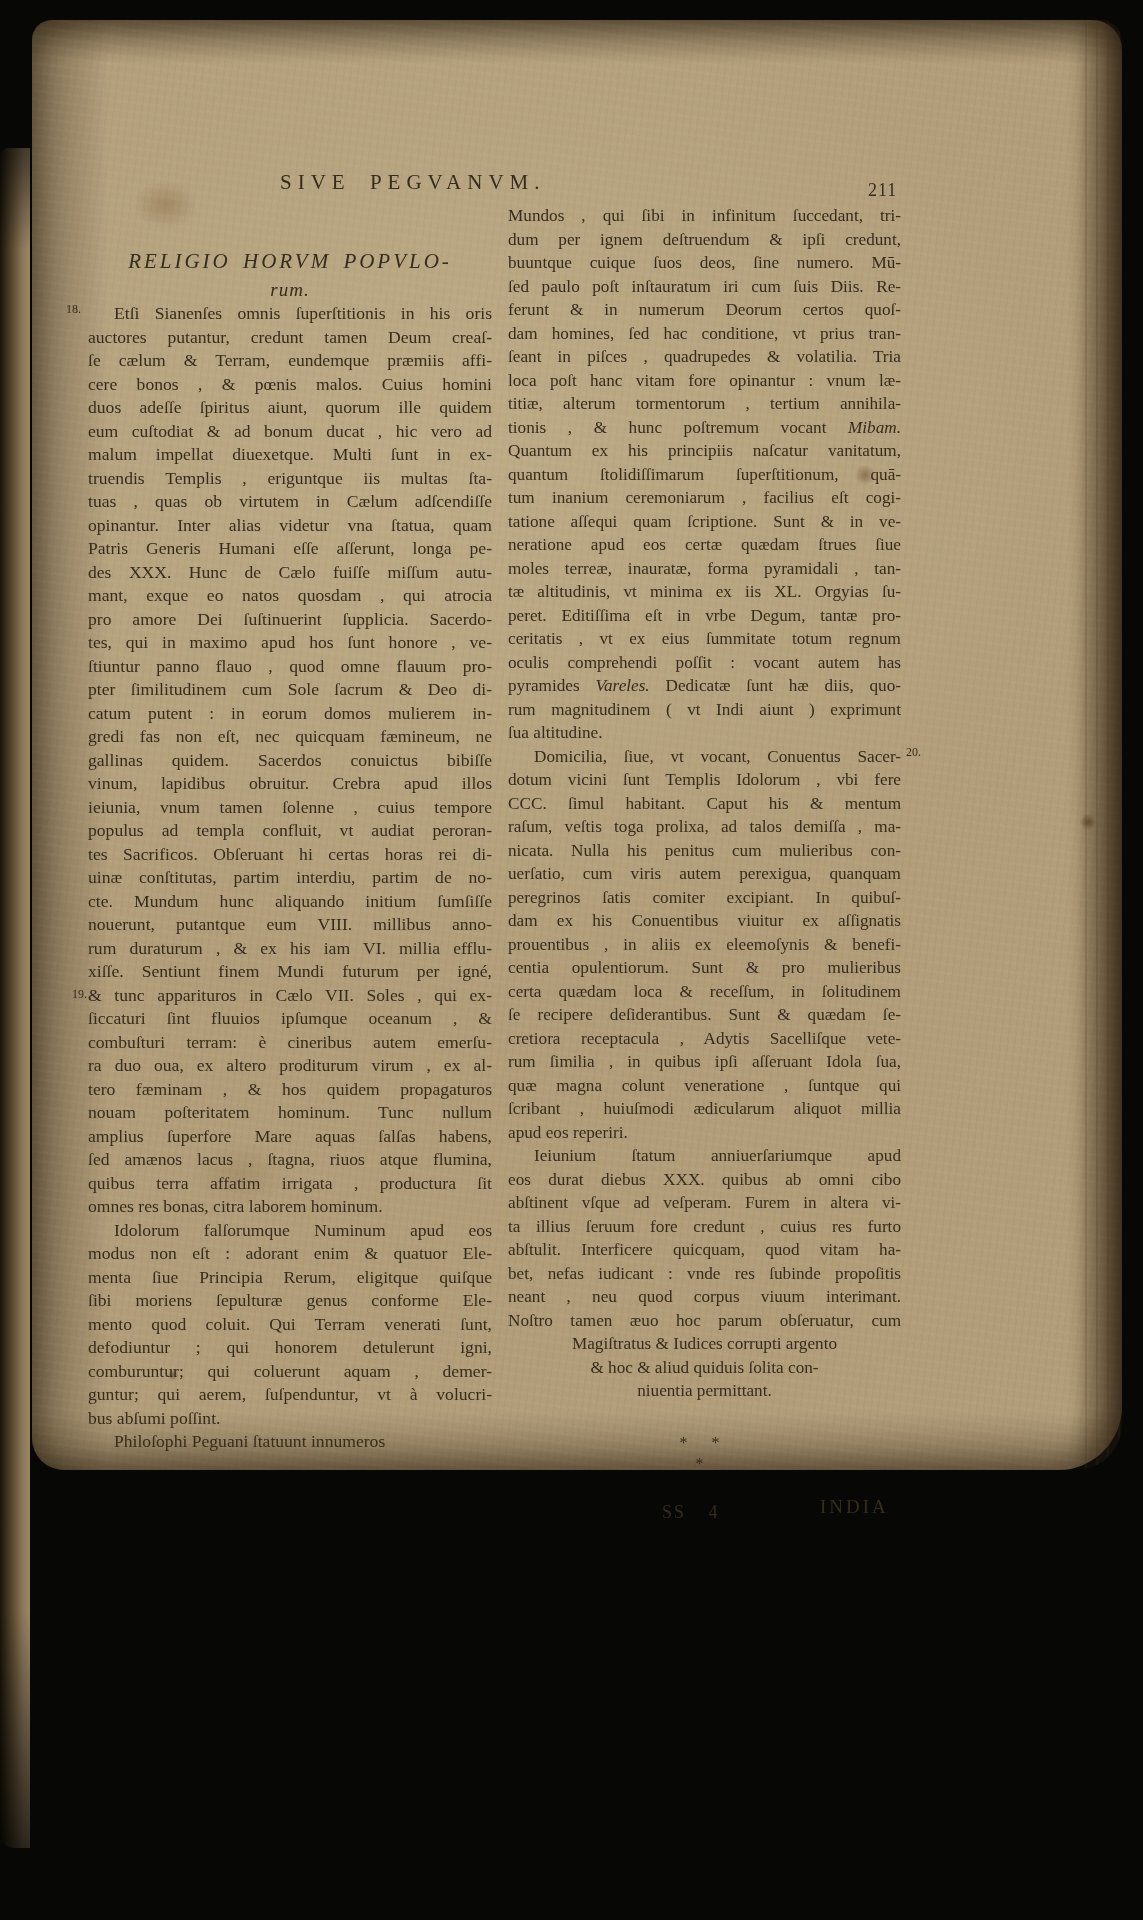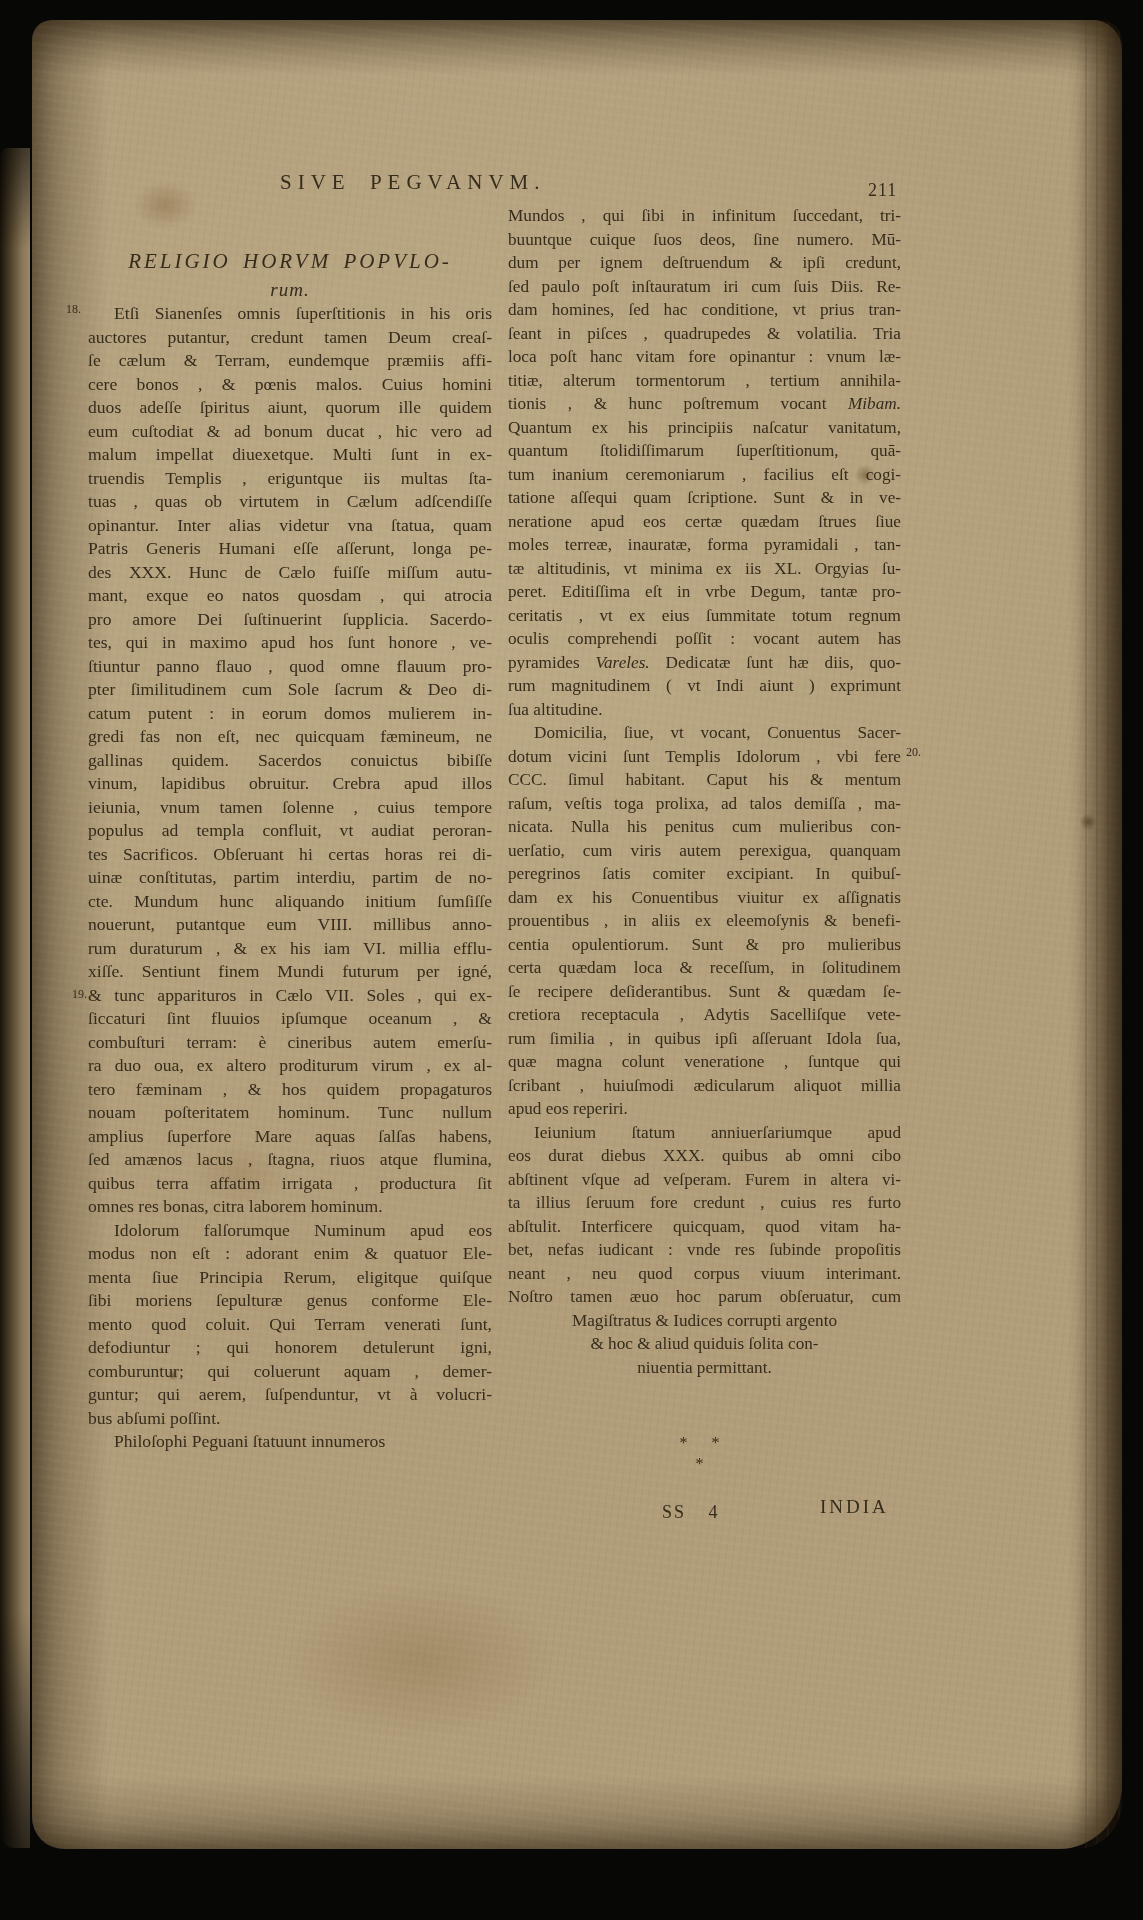--- a/index.html
+++ b/index.html
@@ -9,21 +9,21 @@
     font-family:"Liberation Serif","DejaVu Serif",serif;
   }
   .under-edge{
     position:absolute;left:0;top:148px;width:30px;height:1700px;
     border-radius:8px 0 0 14px;
     background:
       linear-gradient(to bottom, rgba(0,0,0,.55) 0, rgba(0,0,0,0) 6%, rgba(0,0,0,0) 86%, rgba(0,0,0,.7) 100%),
       linear-gradient(to right,#191309,#57492f 40%,#8a775a 75%,#9b8866);
   }
   .page{
-    position:absolute;left:32px;top:20px;width:1090px;height:1829px;
+    position:absolute;left:32px;top:20px;width:1090px;height:1450px;
     border-radius:20px 30px 64px 32px;
     color:#362c1c;
     background:
       radial-gradient(46px 34px at 133px 185px, rgba(112,78,36,.30), transparent 70%),
       radial-gradient(16px 16px at 833px 455px, rgba(86,58,22,.45), transparent 65%),
       radial-gradient(13px 13px at 1056px 802px, rgba(60,38,14,.55), transparent 65%),
       radial-gradient(9px 9px at 141px 1355px, rgba(66,44,16,.5), transparent 65%),
       radial-gradient(70px 46px at 208px 1155px, rgba(120,85,40,.18), transparent 70%),
       radial-gradient(190px 110px at 388px 1640px, rgba(112,80,38,.22), transparent 72%),
       radial-gradient(90% 55% at 38% 30%, rgba(255,244,210,.16), transparent 70%),
@@ -138,23 +138,24 @@
         <div class="line"><span>defodiuntur ; qui honorem detulerunt igni,</span></div>
         <div class="line"><span>comburuntur; qui coluerunt aquam , demer-</span></div>
         <div class="line"><span>guntur; qui aerem, ſuſpenduntur, vt à volucri-</span></div>
         <div class="line pend"><span>bus abſumi poſſint.</span></div>
         <div class="line indent pend"><span>Philoſophi Peguani ſtatuunt innumeros</span></div>
       </div>
 
     <div class="col col-right">
       <div>
           <div class="line"><span>Mundos , qui ſibi in infinitum ſuccedant, tri-</span></div>
+          <div class="line"><span>dum per ignem deſtruendum &amp; ipſi credunt,</span></div>
           <div class="line"><span>buuntque cuique ſuos deos, ſine numero. Mū-</span></div>
-          <div class="line"><span>dum per ignem deſtruendum &amp; ipſi credunt,</span></div>
           <div class="line"><span>ſed paulo poſt inſtauratum iri cum ſuis Diis. Re-</span></div>
+          <div class="line"><span>ferunt &amp; in numerum Deorum certos quoſ-</span></div>
           <div class="line"><span>dam homines, ſed hac conditione, vt prius tran-</span></div>
           <div class="line"><span>ſeant in piſces , quadrupedes &amp; volatilia. Tria</span></div>
           <div class="line"><span>loca poſt hanc vitam fore opinantur : vnum læ-</span></div>
           <div class="line"><span>titiæ, alterum tormentorum , tertium annihila-</span></div>
           <div class="line"><span>tionis , &amp; hunc poſtremum vocant </span><em>Mibam.</em></div>
           <div class="line"><span>Quantum ex his principiis naſcatur vanitatum,</span></div>
           <div class="line"><span>quantum ſtolidiſſimarum ſuperſtitionum, quā-</span></div>
           <div class="line"><span>tum inanium ceremoniarum , facilius eſt cogi-</span></div>
           <div class="line"><span>tatione aſſequi quam ſcriptione. Sunt &amp; in ve-</span></div>
           <div class="line"><span>neratione apud eos certæ quædam ſtrues ſiue</span></div>

